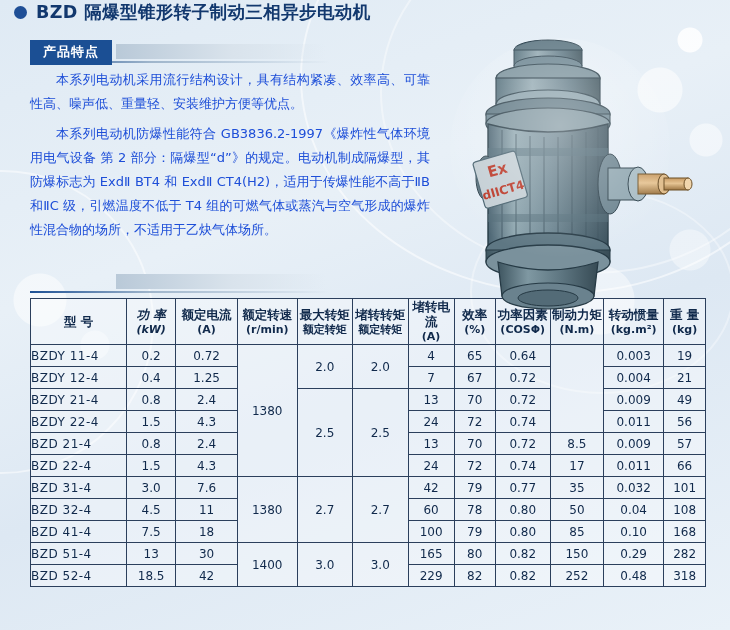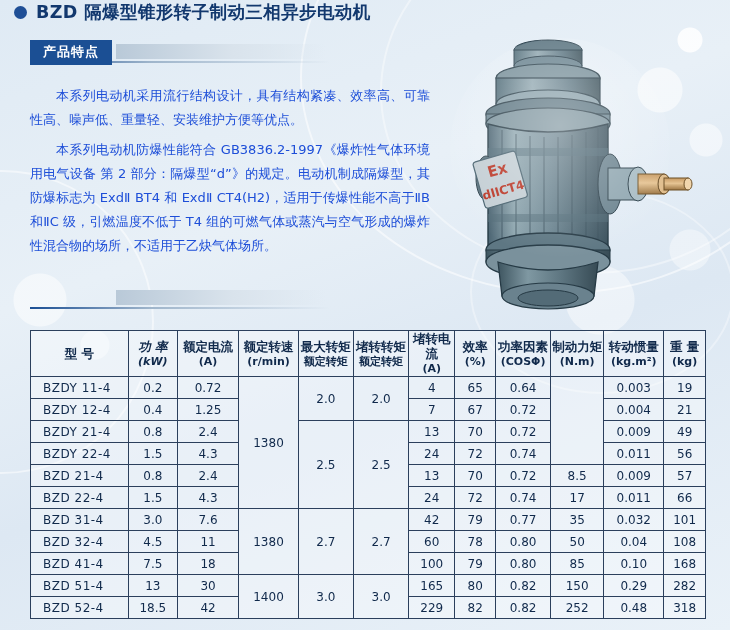--- a/index.html
+++ b/index.html
@@ -60,21 +60,21 @@
     font-weight: bold;
     color: #12386e;
     letter-spacing: 0.4px;
     white-space: nowrap;
   }
 
   
   .section-banner {
     position: relative;
     height: 22px;
-    margin: 12px 0 22px 30px;
+    margin: 12px 0 6px 30px;
     width: 300px;
     padding-left: 44px;
   }
   .section-banner .tab {
     position: absolute;
     left: 0; top: 0;
     background: #1b4f94;
     color: #ffffff;
     font-size: 13px;
     font-weight: bold;
@@ -140,21 +140,21 @@
     line-height: 14px;
   }
   table.spec th {
     font-weight: bold;
     height: 40px;
     line-height: 15px;
     font-size: 12.5px;
   }
   table.spec td.model {
     text-align: left;
-    padding-left: 12px;
+    padding-left: 0;
     letter-spacing: 0.5px;
   }
   th .sub { display: block; font-size: 11px; font-weight: bold; }
   .c-model { width: 108px; }
   .c-pw { width: 52px; font-style: italic; }
   .c-cur { width: 68px; }
   .c-spd { width: 62px; }
   .c-mt { width: 62px; }
   .c-lt { width: 62px; }
   .c-lc { width: 50px; }

